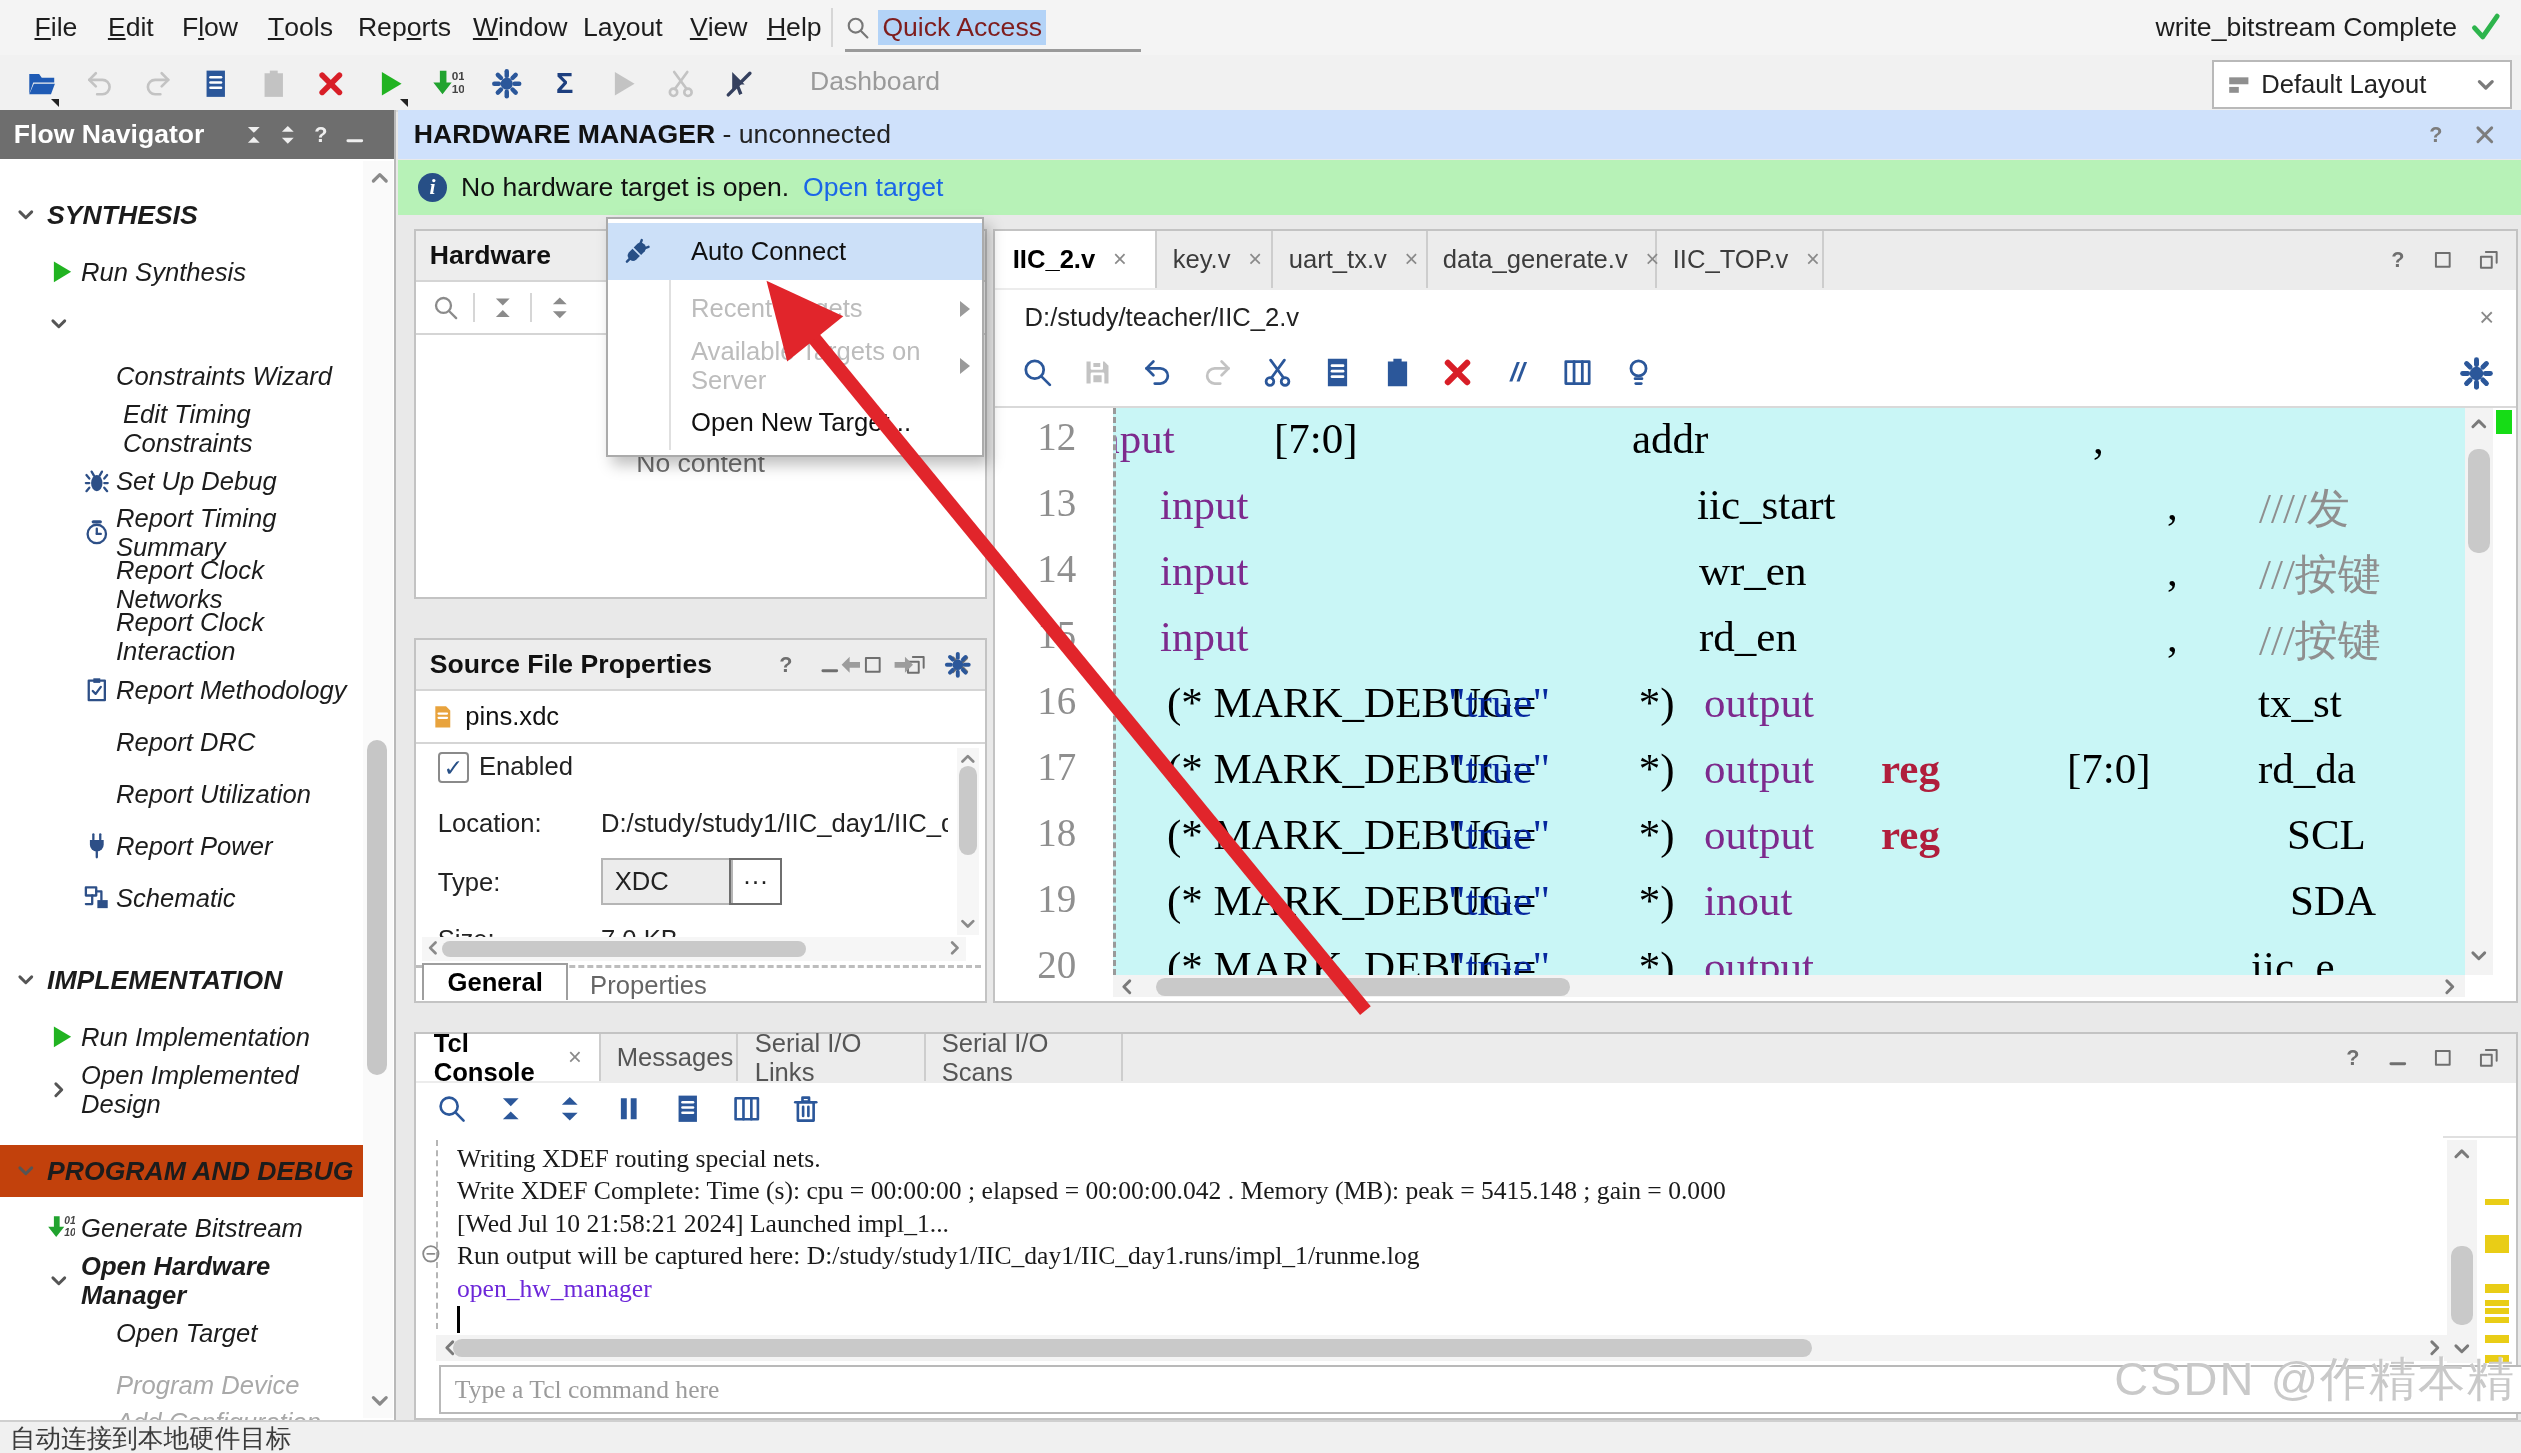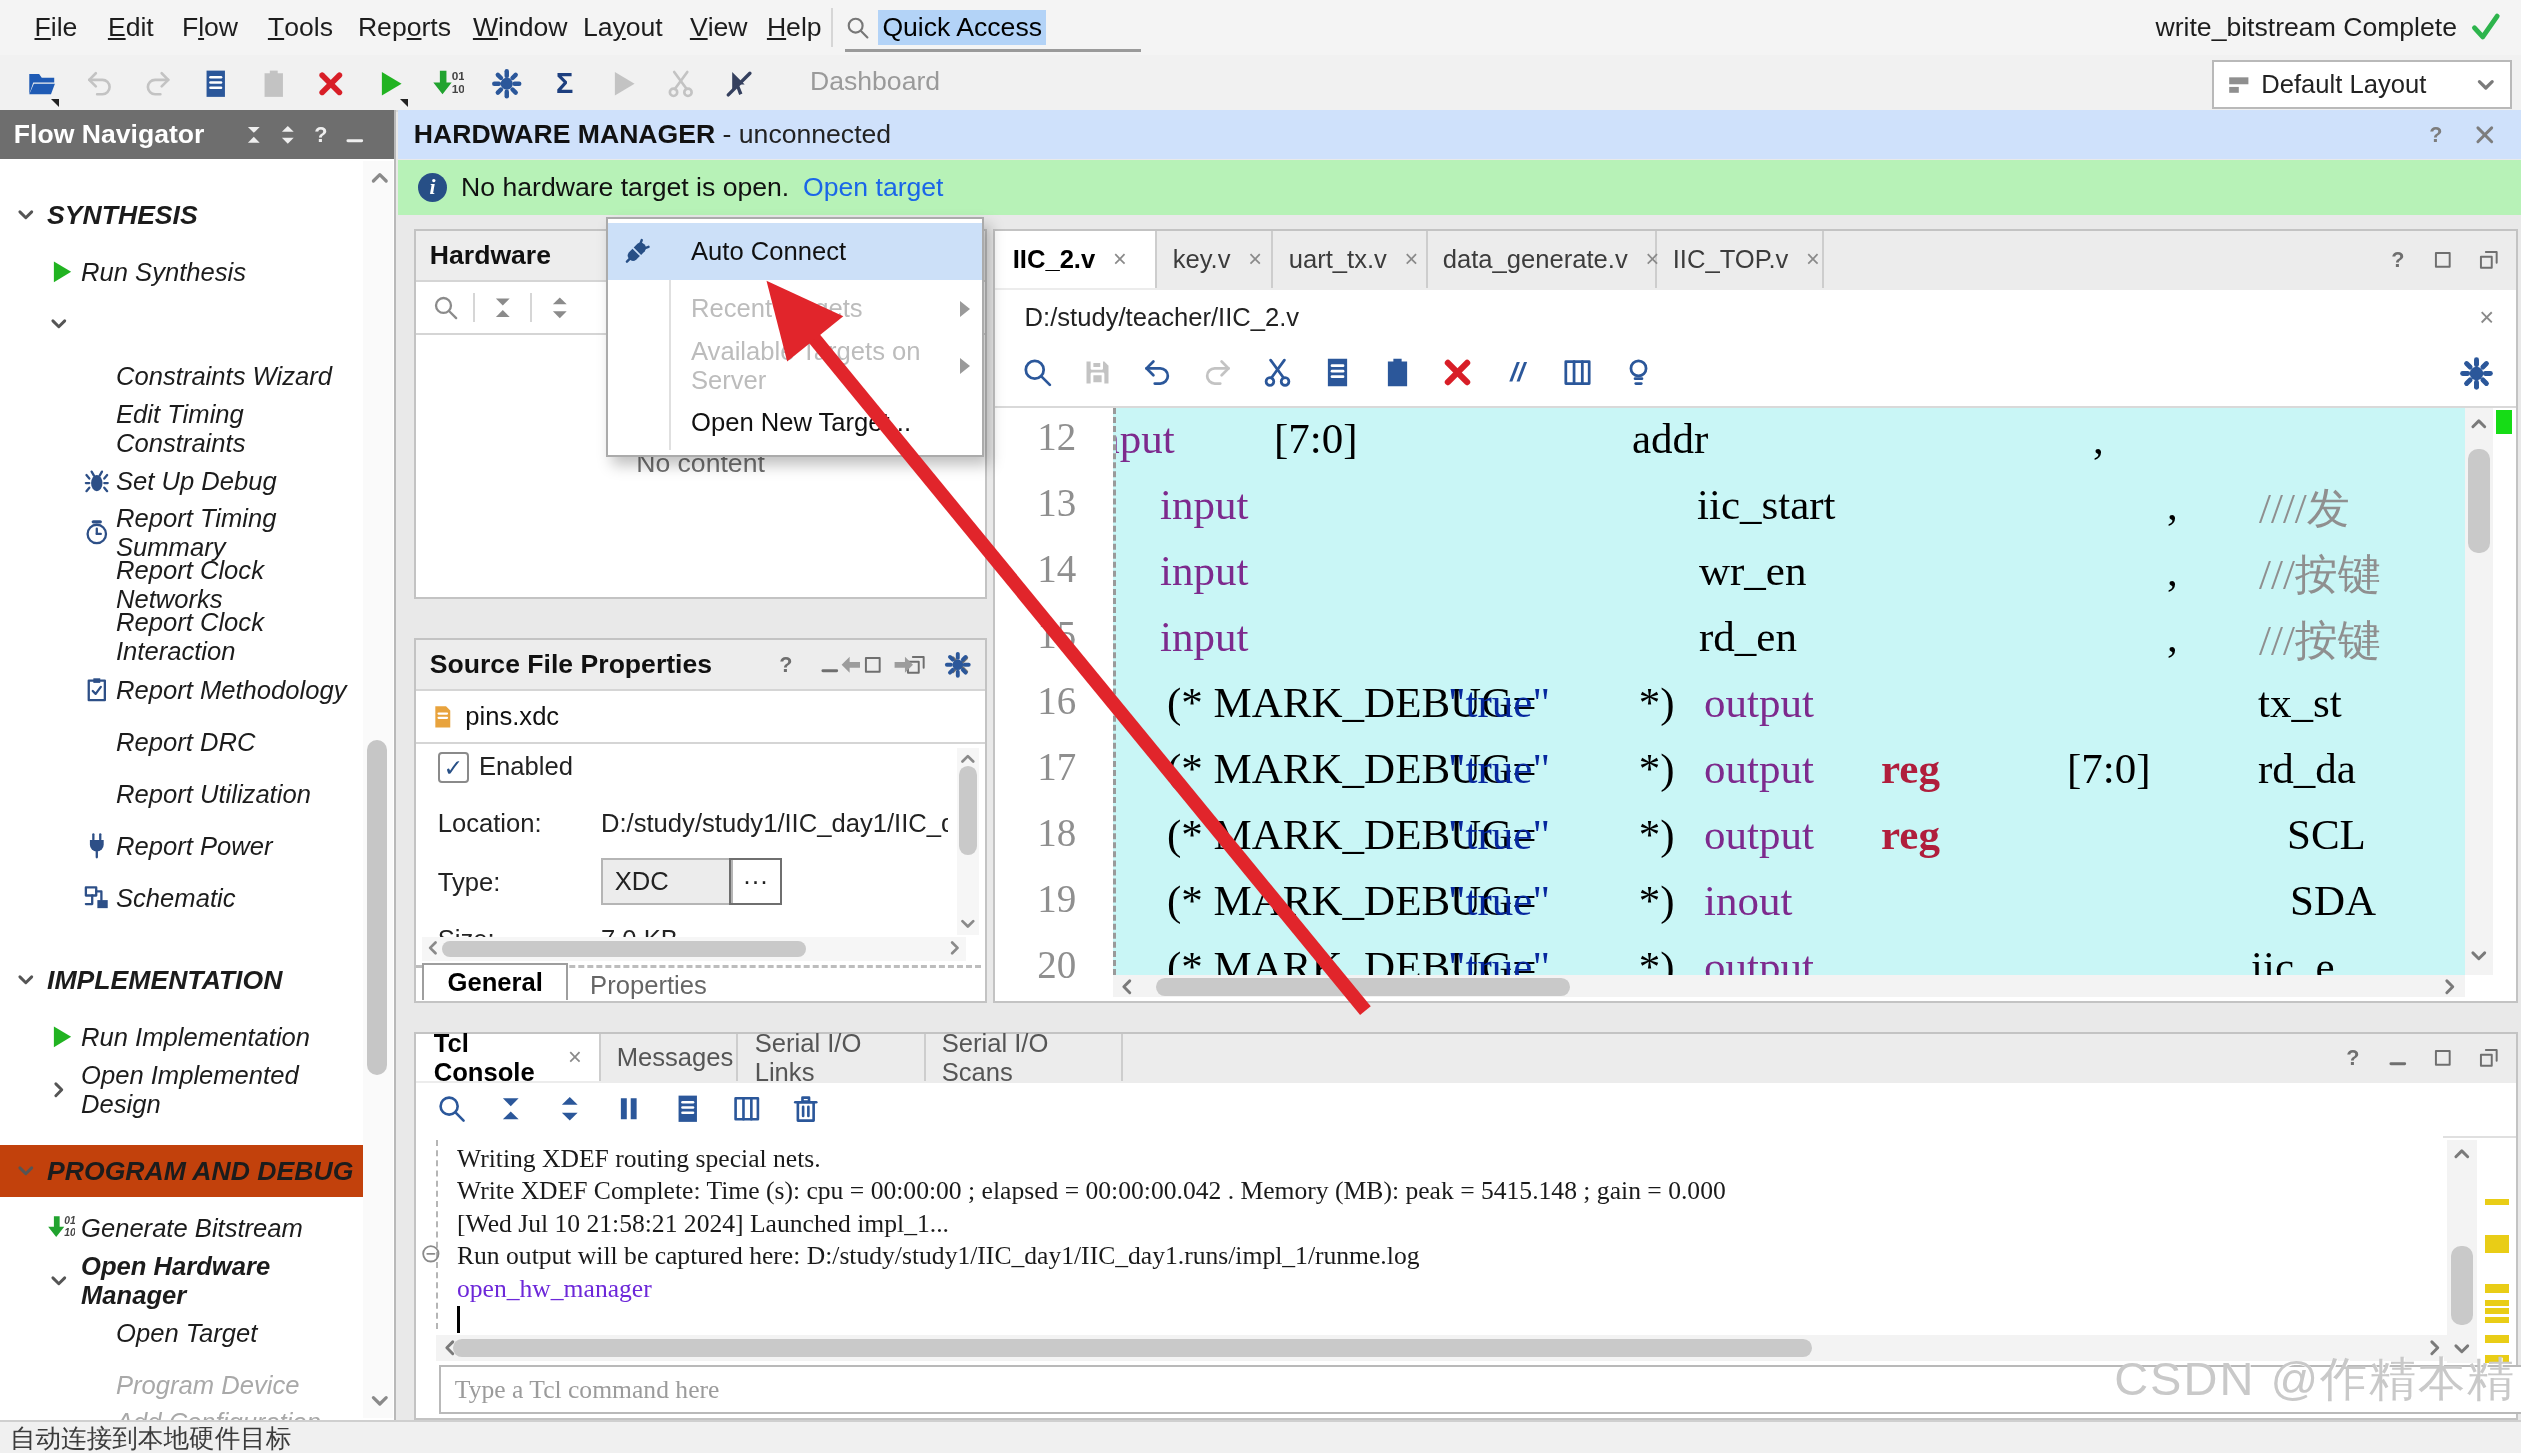--- a/index.html
+++ b/index.html
@@ -12,21 +12,21 @@
   .ic .w{stroke:#fff;}
   .ic .tf{fill:currentColor;stroke:none;font-family:"Liberation Sans",sans-serif;}
   .dis{color:#bcbcbc !important;}
   .sep-v{width:2px;background:#d6d6d6;height:35px;}
 
   
   #menubar{left:0;top:0;width:2522px;height:55px;background:#f4f4f4;border-bottom:2px solid #e2e2e2;}
   .menu-item{position:absolute;top:0;height:55px;display:flex;align-items:center;font-size:26.6px;color:#1d1d1d;padding:0 5.9px;cursor:default;}
   #quick-sep{left:831px;top:7.9px;height:39px;}
   #quick-box{left:845px;top:5.9px;width:296px;height:43px;display:flex;align-items:center;border-bottom:3px solid #9a9a9a;}
-  #quick-text{font-size:26.6px;color:#000000;background:#b3d3f7;padding:2px 3.9px;}
+  #quick-text{font-size:26.6px;color:#7f1d1d;background:#b3d3f7;padding:2px 3.9px;}
   #wb-status{right:65px;top:0;height:55px;display:flex;align-items:center;font-size:26.6px;color:#1d1d1d;}
   #wb-check{right:19.7px;top:9.9px;color:#2db44c;}
   #toolbar{left:0;top:55px;width:2522px;height:55px;background:#f1f1f1;border-bottom:2px solid #d9d9d9;}
   .tb-ic{position:absolute;top:8.9px;width:39px;height:39px;}
   .tb-caret{position:absolute;width:0;height:0;border-left:8.9px solid transparent;border-top:8.9px solid #222;}
   #dashboard-lbl{left:810px;top:0;height:53px;display:flex;align-items:center;font-size:26.6px;color:#9a9a9a;}
   #layout-box{left:2212px;top:4.9px;width:296px;height:45px;background:#fff;border:2px solid #b9b9b9;display:flex;align-items:center;font-size:25.6px;color:#222;}
 
   
   #sidebar{left:0;top:110px;width:394px;height:1310px;background:#fff;border-right:2px solid #b9b9b9;overflow:hidden;}
@@ -363,21 +363,21 @@
       <div class="fn-row" style="top: 188px;">
         <span class="ic" style="color: rgb(85, 85, 85); position: absolute; left: 47px;">
           <svg width="23.6" height="23.6" viewBox="0 0 24 24">
             <polyline points="6,9 12,15 18,9" stroke-width="3"></polyline>
           </svg>
         </span>
       </div>
       <div class="fn-row" style="top: 240px;">
         <span style="margin-left: 116px;">Constraints Wizard</span>
       </div>
-      <div class="fn-row" style="top: 293px;">
+      <div class="fn-row" style="top: 293px; padding-left: 7px;">
         <span style="margin-left: 116px;">Edit Timing Constraints</span>
       </div>
       <div class="fn-row" style="top: 345px;">
         <span class="ic" style="color: rgb(45, 79, 135); position: absolute; left: 83px;">
           <svg width="27.6" height="27.6" viewBox="0 0 24 24">
             <ellipse class="f" cx="12" cy="14" rx="5" ry="7"></ellipse>
             <line x1="5.5" y1="10" x2="3" y2="7"></line>
             <line x1="5.5" y1="14" x2="2.5" y2="14"></line>
             <line x1="5.5" y1="18" x2="3" y2="21"></line>
             <line x1="18.5" y1="10" x2="21" y2="7"></line>

